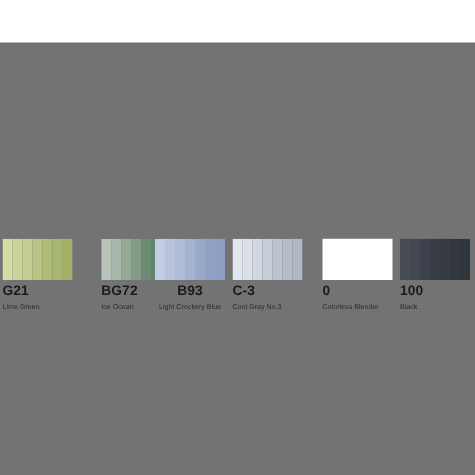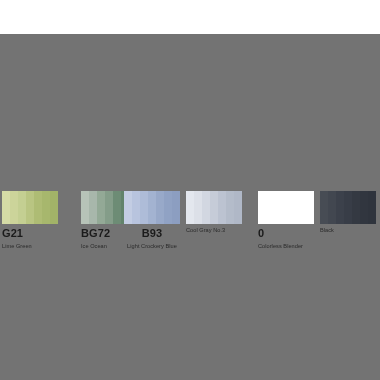--- a/index.html
+++ b/index.html
@@ -124,33 +124,35 @@
       <div class="swatch-cell" style="left: 186px;">
         <div class="swatch-chip">
           <div class="band" style="background: rgb(227, 231, 238);"></div>
           <div class="band" style="background: rgb(220, 224, 232);"></div>
           <div class="band" style="background: rgb(210, 215, 225);"></div>
           <div class="band" style="background: rgb(198, 204, 216);"></div>
           <div class="band" style="background: rgb(188, 195, 209);"></div>
           <div class="band" style="background: rgb(180, 188, 202);"></div>
           <div class="band" style="background: rgb(176, 184, 199);"></div>
         </div>
+        <div class="swatch-code">C-3</div>
         <div class="swatch-name">Cool Gray No.3</div>
       </div>
       <div class="swatch-cell" style="left: 258px;">
         <div class="swatch-chip is-blank"></div>
         <div class="swatch-code">0</div>
         <div class="swatch-name">Colorless Blender</div>
       </div>
       <div class="swatch-cell" style="left: 320px;">
         <div class="swatch-chip">
           <div class="band" style="background: rgb(71, 76, 84);"></div>
           <div class="band" style="background: rgb(66, 71, 80);"></div>
           <div class="band" style="background: rgb(60, 65, 75);"></div>
           <div class="band" style="background: rgb(56, 61, 71);"></div>
           <div class="band" style="background: rgb(52, 57, 66);"></div>
           <div class="band" style="background: rgb(49, 54, 63);"></div>
           <div class="band" style="background: rgb(47, 52, 61);"></div>
         </div>
+        <div class="swatch-code">100</div>
         <div class="swatch-name">Black</div>
       </div>
     </div>
 </div>
 
 </body></html>

